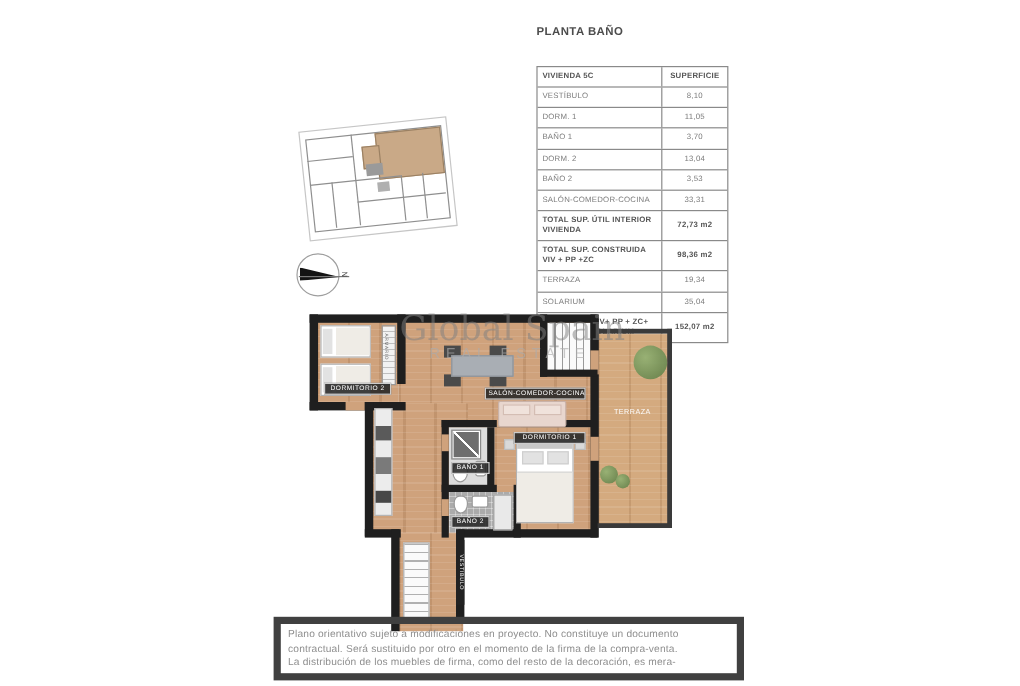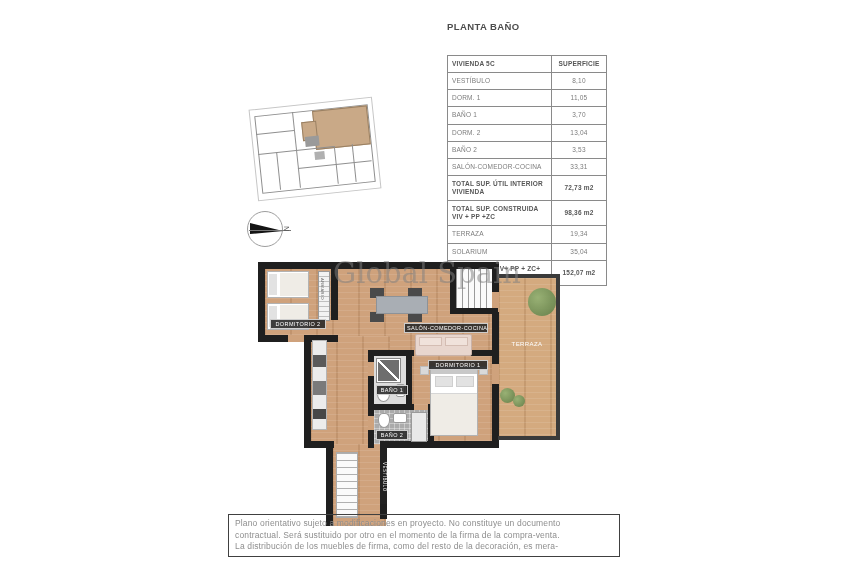--- a/index.html
+++ b/index.html
@@ -63,21 +63,21 @@
   .fix{background:#fff;border:1px solid #9a9a9a;border-radius:2px;}
   .tub{background:#e9e9e9;border:1px solid #9a9a9a;}
   .plant{border-radius:50%;background:radial-gradient(circle at 35% 35%,#93b173,#5d7b45);opacity:.92;z-index:5;}
 
   
   .watermark{position:absolute;left:333px;top:256px;width:184px;text-align:center;z-index:9;pointer-events:none;}
   .wm1{font-family:"DejaVu Serif",serif;font-size:29px;color:rgba(128,128,128,.52);white-space:nowrap;}
   .wm2{font-size:12px;letter-spacing:5px;color:rgba(172,172,172,.65);margin-top:-3px;}
 
   
-  .disclaimer{position:absolute;left:228px;top:514px;width:392px;border:1px solid #404040;padding:3px 6px;box-sizing:border-box;}
+  .disclaimer{position:absolute;left:228px;top:514px;width:392px;border:6px solid #404040;padding:3px 6px;box-sizing:border-box;}
   .disclaimer div{font-size:8.5px;color:#8e8e8e;line-height:1.38;letter-spacing:.15px;}
 </style>
 </head>
 <body>
 
 <div class="page">
 
   <div class="title">PLANTA BAÑO</div>
 
   <div class="tbl">
@@ -246,20 +246,21 @@
     <div class="lab" style="left:146px;top:61px;width:84px;">SALÓN-COMEDOR-COCINA</div>
     <div class="lab plain" style="left:240px;top:78px;width:58px;">TERRAZA</div>
     <div class="lab" style="left:170px;top:98px;width:60px;">DORMITORIO 1</div>
     <div class="lab" style="left:118px;top:123px;width:32px;">BAÑO 1</div>
     <div class="lab" style="left:118px;top:168px;width:32px;">BAÑO 2</div>
     <div class="vlab" style="left:122px;top:188px;width:7px;height:54px;">VESTIBULO</div>
   </div>
 
   <div class="watermark">
     <div class="wm1">Global Spain</div>
+    <div class="wm2">REAL ESTATE</div>
   </div>
 
   <div class="disclaimer">
     <div>Plano orientativo sujeto a modificaciones en proyecto. No constituye un documento</div>
     <div>contractual. Será sustituido por otro en el momento de la firma de la compra-venta.</div>
     <div>La distribución de los muebles de firma, como del resto de la decoración, es mera-</div>
   </div>
 
 </div>
 

